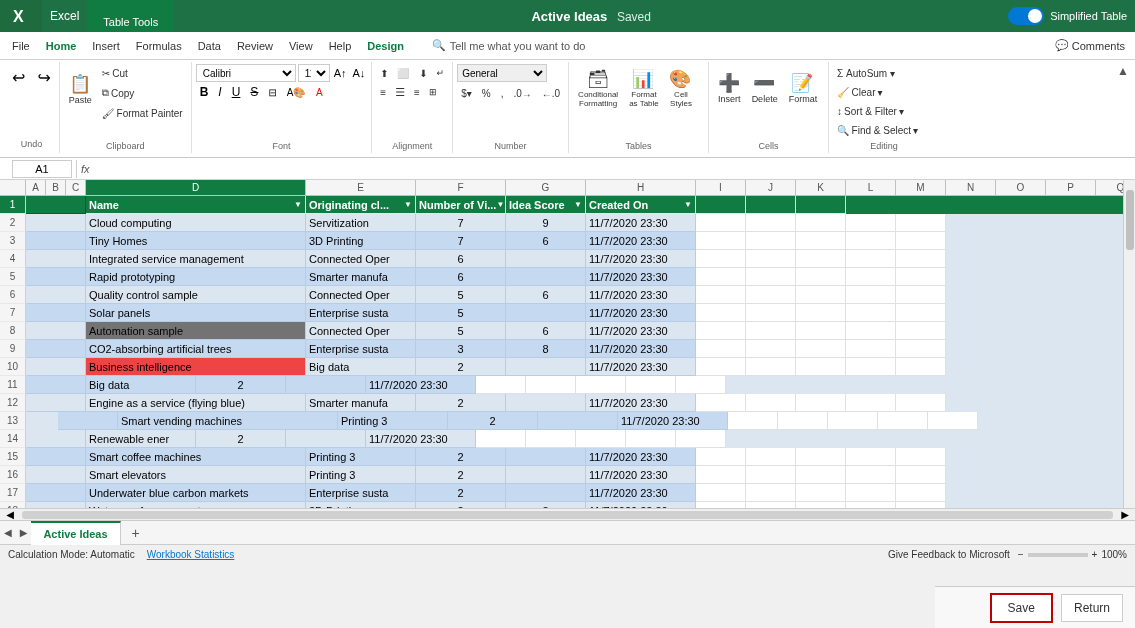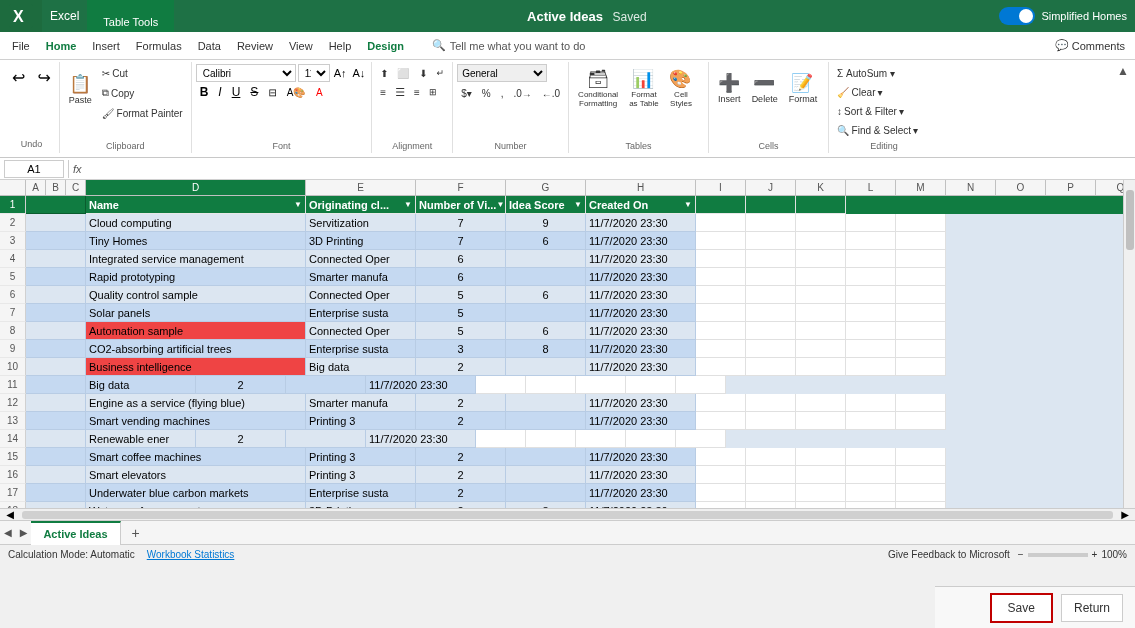--- a/index.html
+++ b/index.html
@@ -82,21 +82,21 @@
       width: 32px; background: white;
     }
     .font-btn { font-size: 12px; cursor: pointer; padding: 1px 3px; border-radius: 2px; border: 1px solid transparent; }
     .font-btn.bold { font-weight: bold; }
     .font-btn.italic { font-style: italic; }
     .font-btn.underline { text-decoration: underline; }
 
     
     #formula-bar {
       display: flex; align-items: center; height: 22px; background: white;
-      border-bottom: 1px solid #d0d0d0; padding: 0 4px; gap: 4px;
+      border-bottom: 1px solid #d0d0d0; padding: 0 12px; gap: 4px;
     }
     #cell-ref-box {
       width: 60px; height: 18px; border: 1px solid #ccc;
       font-size: 11px; padding: 0 4px; text-align: center;
     }
     #formula-divider { width: 1px; height: 18px; background: #ccc; }
     #fx-label { color: #555; font-size: 11px; font-style: italic; }
     #formula-input { flex: 1; height: 18px; border: none; font-size: 11px; padding: 0 4px; outline: none; }
 
     
@@ -224,21 +224,21 @@
     </span>
   </div>
   <span id="app-name">Excel</span>
   <div id="table-tools-label">Table Tools</div>
   <div id="doc-title">
     <span>Active Ideas</span>
     <span style="font-size:12px;font-weight:400;margin-left:6px;opacity:0.85;margin-top:24px;">Saved</span>
   </div>
   <div id="simplified-ribbon-area">
     <div id="ribbon-toggle"></div>
-    <span id="simplified-ribbon-label">Simplified Homes</span>
+    <span id="simplified-ribbon-label">Simplified Table</span>
   </div>
 </div>
 
 <div id="menu-bar">
   <div class="menu-item">File</div>
   <div class="menu-item active">Home</div>
   <div class="menu-item">Insert</div>
   <div class="menu-item">Formulas</div>
   <div class="menu-item">Data</div>
   <div class="menu-item">Review</div>
@@ -575,21 +575,21 @@
         <div class="cell cell-j" style="background:white;border-color:#e0e0e0;"></div>
         <div class="cell cell-k" style="background:white;border-color:#e0e0e0;"></div>
         <div class="cell cell-l" style="background:white;border-color:#e0e0e0;"></div>
         <div class="cell cell-m" style="background:white;border-color:#e0e0e0;"></div>
       </div>
     </div>
             <div class="grid-row" style="background: rgb(220, 230, 241);">
       <div class="row-num">8</div>
       <div style="display:flex;">
         <div class="cell" style="width:60px;background:#dce6f1;border-color:#b8cce4;"></div>
-        <div class="cell cell-d" style="background:#ef4444;border-color:#b8cce4;">Automation sample</div>
+        <div class="cell cell-d" style="background:#737373;border-color:#b8cce4;">Automation sample</div>
         <div class="cell cell-e" style="background:#dce6f1;border-color:#b8cce4;">Connected Oper</div>
         <div class="cell cell-f" style="background:#dce6f1;border-color:#b8cce4;text-align:center;">5</div>
         <div class="cell cell-g" style="background:#dce6f1;border-color:#b8cce4;text-align:center;">6</div>
         <div class="cell cell-h" style="background:#dce6f1;border-color:#b8cce4;">11/7/2020 23:30</div>
         <div class="cell cell-i" style="background:white;border-color:#e0e0e0;"></div>
         <div class="cell cell-j" style="background:white;border-color:#e0e0e0;"></div>
         <div class="cell cell-k" style="background:white;border-color:#e0e0e0;"></div>
         <div class="cell cell-l" style="background:white;border-color:#e0e0e0;"></div>
         <div class="cell cell-m" style="background:white;border-color:#e0e0e0;"></div>
       </div>
@@ -652,21 +652,21 @@
         <div class="cell cell-h" style="background:#dce6f1;border-color:#b8cce4;">11/7/2020 23:30</div>
         <div class="cell cell-i" style="background:white;border-color:#e0e0e0;"></div>
         <div class="cell cell-j" style="background:white;border-color:#e0e0e0;"></div>
         <div class="cell cell-k" style="background:white;border-color:#e0e0e0;"></div>
         <div class="cell cell-l" style="background:white;border-color:#e0e0e0;"></div>
         <div class="cell cell-m" style="background:white;border-color:#e0e0e0;"></div>
       </div>
     </div>
             <div class="grid-row" style="background: rgb(220, 230, 241);">
       <div class="row-num">13</div>
-      <div style="display:flex;">
+      <div style="display:flex;margin-left:32px;">
         <div class="cell" style="width:60px;background:#c5d9f1;border-color:#b8cce4;"></div>
         <div class="cell cell-d" style="background:#c5d9f1;border-color:#b8cce4;">Smart vending machines</div>
         <div class="cell cell-e" style="background:#c5d9f1;border-color:#b8cce4;">Printing 3</div>
         <div class="cell cell-f" style="background:#c5d9f1;border-color:#b8cce4;text-align:center;">2</div>
         <div class="cell cell-g" style="background:#c5d9f1;border-color:#b8cce4;text-align:center;"></div>
         <div class="cell cell-h" style="background:#c5d9f1;border-color:#b8cce4;">11/7/2020 23:30</div>
         <div class="cell cell-i" style="background:white;border-color:#e0e0e0;"></div>
         <div class="cell cell-j" style="background:white;border-color:#e0e0e0;"></div>
         <div class="cell cell-k" style="background:white;border-color:#e0e0e0;"></div>
         <div class="cell cell-l" style="background:white;border-color:#e0e0e0;"></div>

